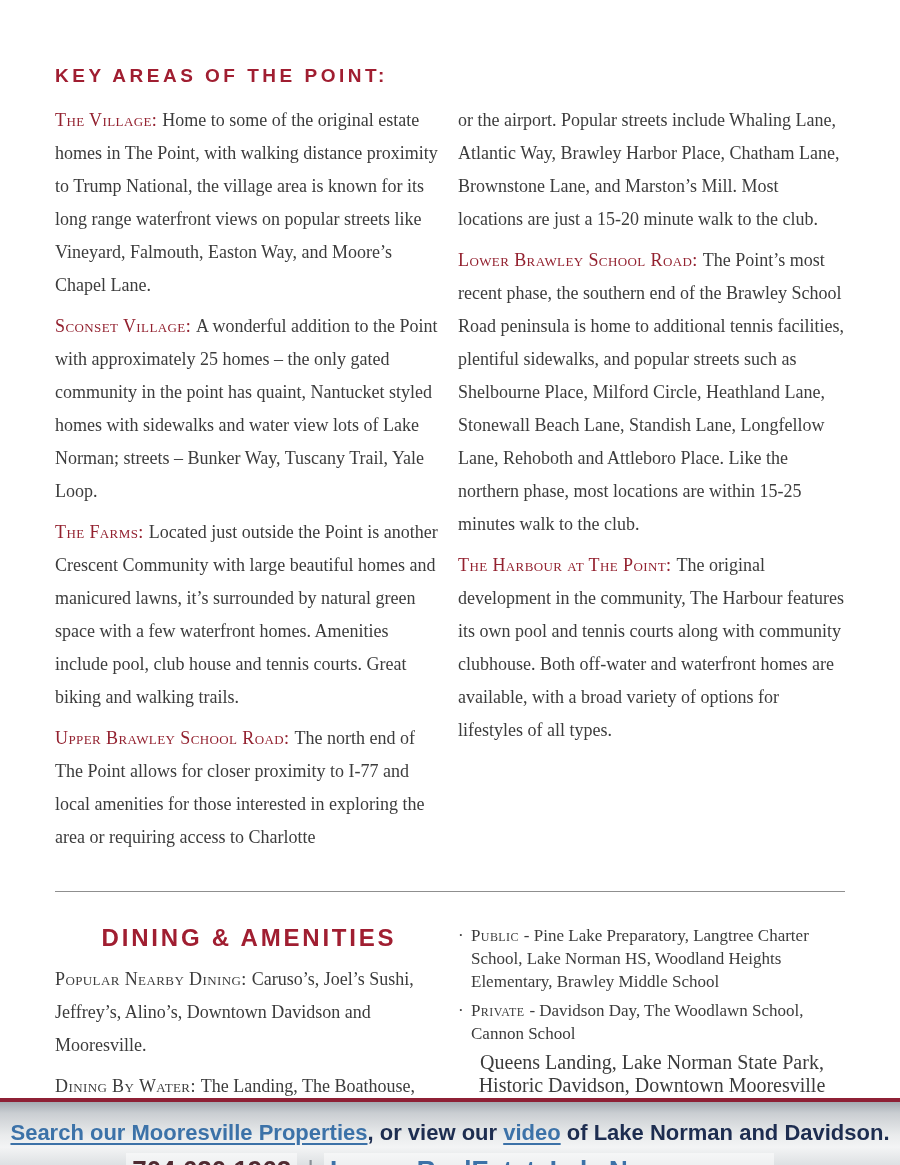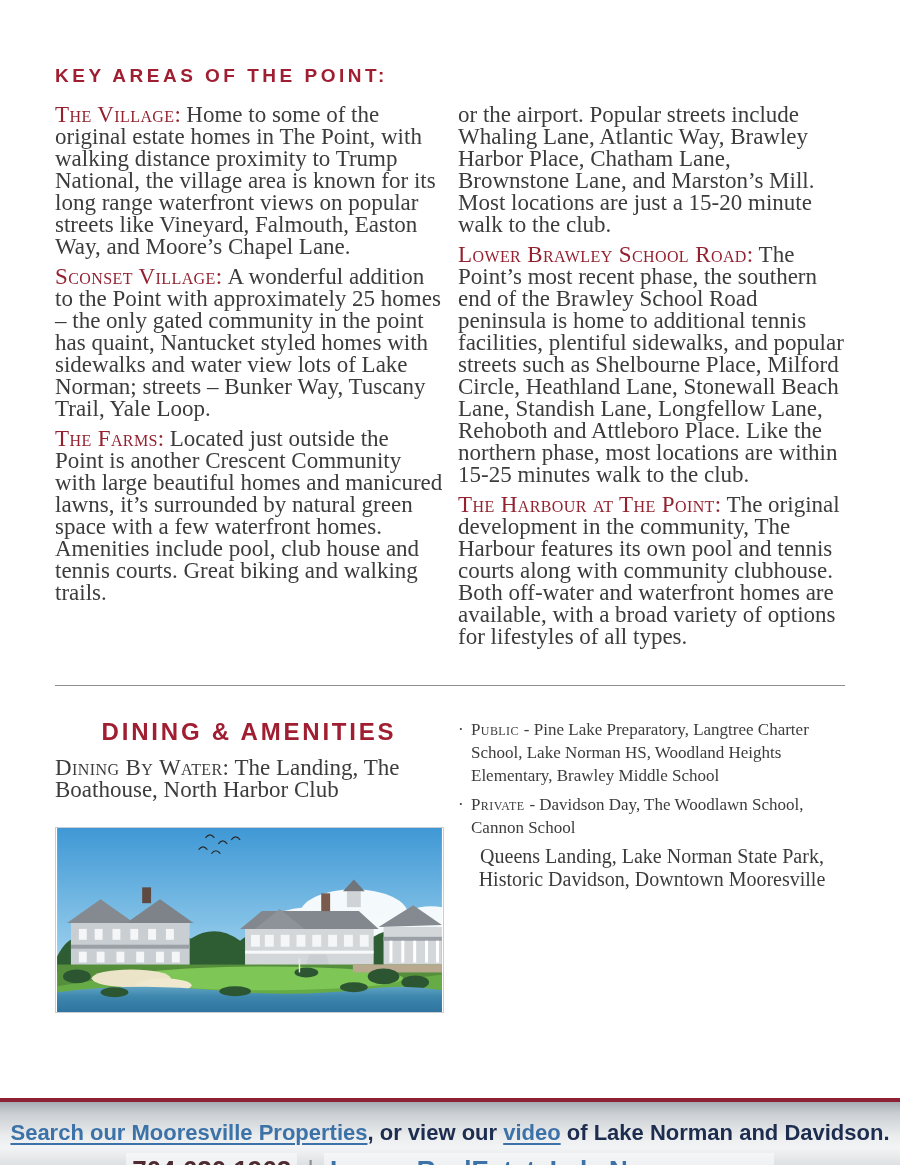--- a/index.html
+++ b/index.html
@@ -22,22 +22,22 @@
     letter-spacing:3.5px;
     color:#a01e31;
     margin-bottom:17px;
   }
 
   
   .columns { display:flex; gap:15px; }
   .col { width:388px; flex:0 0 388px; }
 
   .body-p {
-    font-size:23px;
-    line-height:22px;
+    font-size:18px;
+    line-height:33px;
     margin-bottom:8px;
     text-align:left;
   }
   .sc {
     font-variant:small-caps;
     letter-spacing:0.4px;
   }
   .label-red { color:#93212f; margin-right:5px; }
   .label-dark { color:#3c3c3c; margin-right:5px; }
 
@@ -123,33 +123,35 @@
 <div class="page">
   <div class="content">
 
     <div class="page-title">KEY AREAS OF THE POINT:</div>
 
     <div class="columns">
       <div class="col">
         <p class="body-p"><span class="sc label-red">The Village:</span><span>Home to some of the original estate homes in The Point, with walking distance proximity to Trump National, the village area is known for its long range waterfront views on popular streets like Vineyard, Falmouth, Easton Way, and Moore’s Chapel Lane.</span></p>
         <p class="body-p"><span class="sc label-red">Sconset Village:</span><span>A wonderful addition to the Point with approximately 25 homes – the only gated community in the point has quaint, Nantucket styled homes with sidewalks and water view lots of Lake Norman; streets – Bunker Way, Tuscany Trail, Yale Loop.</span></p>
         <p class="body-p"><span class="sc label-red">The Farms:</span><span>Located just outside the Point is another Crescent Community with large beautiful homes and manicured lawns, it’s surrounded by natural green space with a few waterfront homes. Amenities include pool, club house and tennis courts. Great biking and walking trails.</span></p>
+        <p class="body-p"><span class="sc label-red">Upper Brawley School Road:</span><span>The north end of The Point allows for closer proximity to I-77 and local amenities for those interested in exploring the area or requiring access to Charlotte</span></p>
       </div>
       <div class="col">
         <p class="body-p"><span>or the airport. Popular streets include Whaling Lane, Atlantic Way, Brawley Harbor Place, Chatham Lane, Brownstone Lane, and Marston’s Mill. Most locations are just a 15-20 minute walk to the club.</span></p>
         <p class="body-p"><span class="sc label-red">Lower Brawley School Road:</span><span>The Point’s most recent phase, the southern end of the Brawley School Road peninsula is home to additional tennis facilities, plentiful sidewalks, and popular streets such as Shelbourne Place, Milford Circle, Heathland Lane, Stonewall Beach Lane, Standish Lane, Longfellow Lane, Rehoboth and Attleboro Place. Like the northern phase, most locations are within 15-25 minutes walk to the club.</span></p>
         <p class="body-p"><span class="sc label-red">The Harbour at The Point:</span><span>The original development in the community, The Harbour features its own pool and tennis courts along with community clubhouse. Both off-water and waterfront homes are available, with a broad variety of options for lifestyles of all types.</span></p>
       </div>
     </div>
 
     <hr class="divider">
 
     <div class="columns lower">
       <div class="col">
         <div class="section-heading">DINING &amp; AMENITIES</div>
+        <p class="body-p"><span class="sc label-dark">Popular Nearby Dining:</span><span>Caruso’s, Joel’s Sushi, Jeffrey’s, Alino’s, Downtown Davidson and Mooresville.</span></p>
         <p class="body-p"><span class="sc label-dark">Dining By Water:</span><span>The Landing, The Boathouse, North Harbor Club</span></p>
 
         <svg class="photo" viewBox="0 0 389 186" xmlns="http://www.w3.org/2000/svg" role="img">
           <defs>
             <linearGradient id="skyG" x1="0" y1="0" x2="0" y2="1">
               <stop offset="0" stop-color="#3f98d5"></stop>
                 <stop offset="1" stop-color="#a8d8f0"></stop>
             </linearGradient>
             <linearGradient id="waterG" x1="0" y1="0" x2="0" y2="1">
               <stop offset="0" stop-color="#5fa3c4"></stop>

